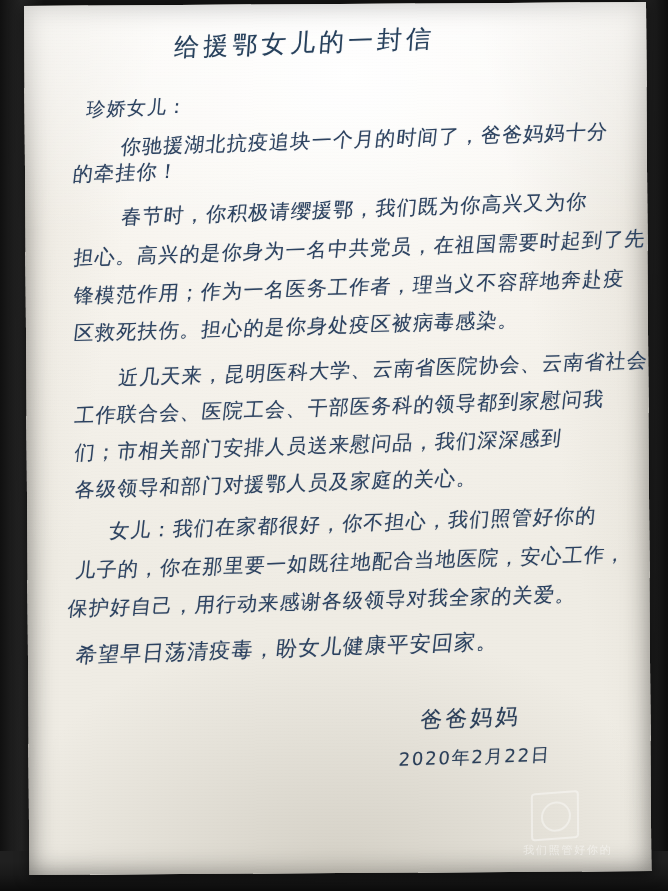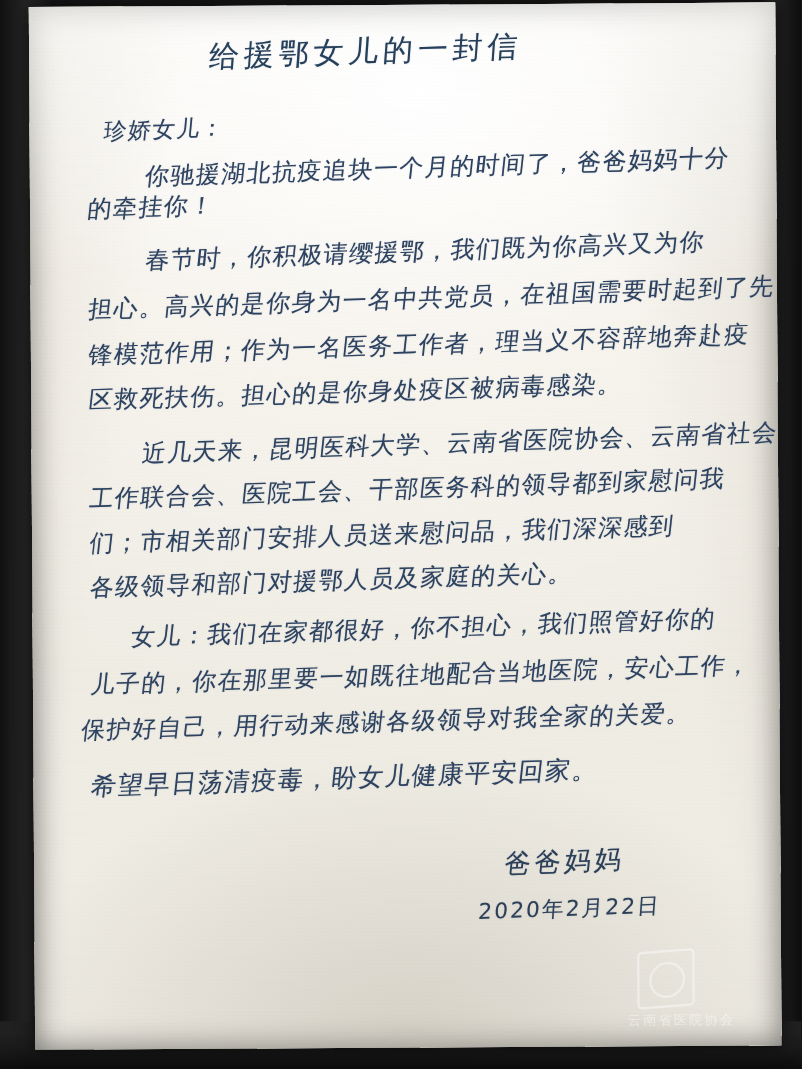--- a/index.html
+++ b/index.html
@@ -187,17 +187,17 @@
 
       <div class="hw body-line" style="top:630px; left:48px; transform:rotate(-1.6deg) skewX(-8deg); font-size:21px;">希望早日荡清疫毒，盼女儿健康平安回家。</div>
 
       <div class="hw sign" style="top:700px; left:392px; transform:rotate(-2deg) skewX(-8deg);">爸爸妈妈</div>
       <div class="hw date" style="top:742px; left:370px; transform:rotate(-1.6deg) skewX(-6deg);">2020年2月22日</div>
 
     </div>
 
     <div class="watermark">
       <div class="wm-badge"></div>
-      <div class="wm-text">云南省医院协会</div>
+      <div class="wm-text">我们照管好你的</div>
     </div>
   </div>
 
 </div>
 
 </body></html>

